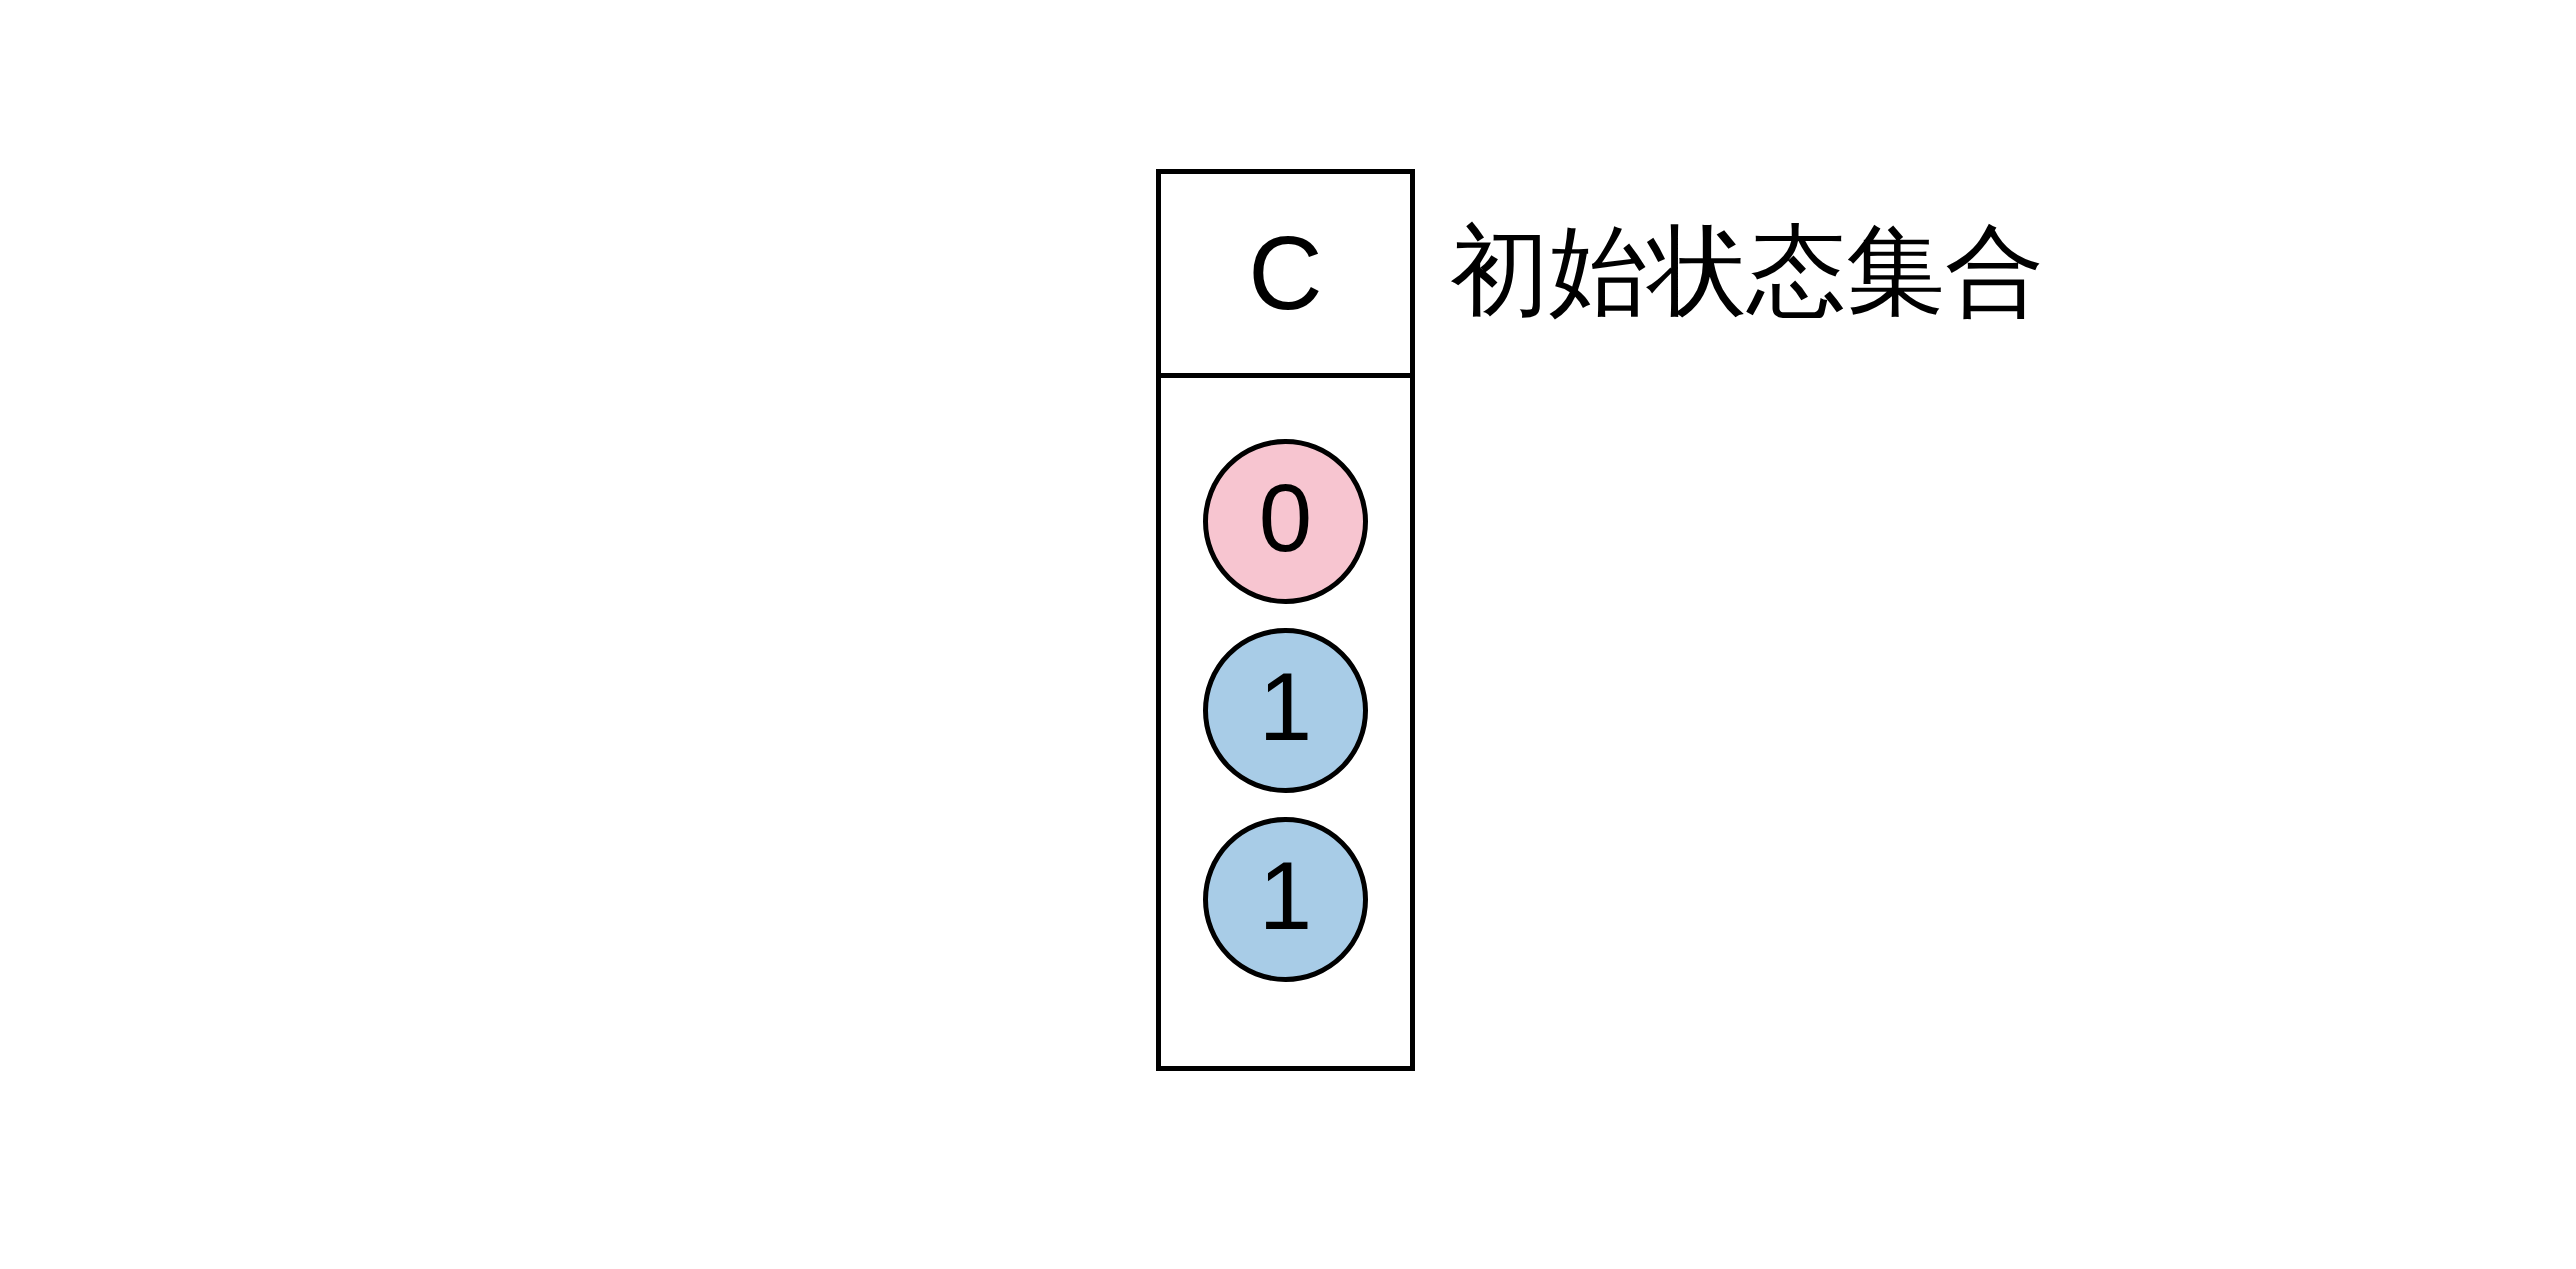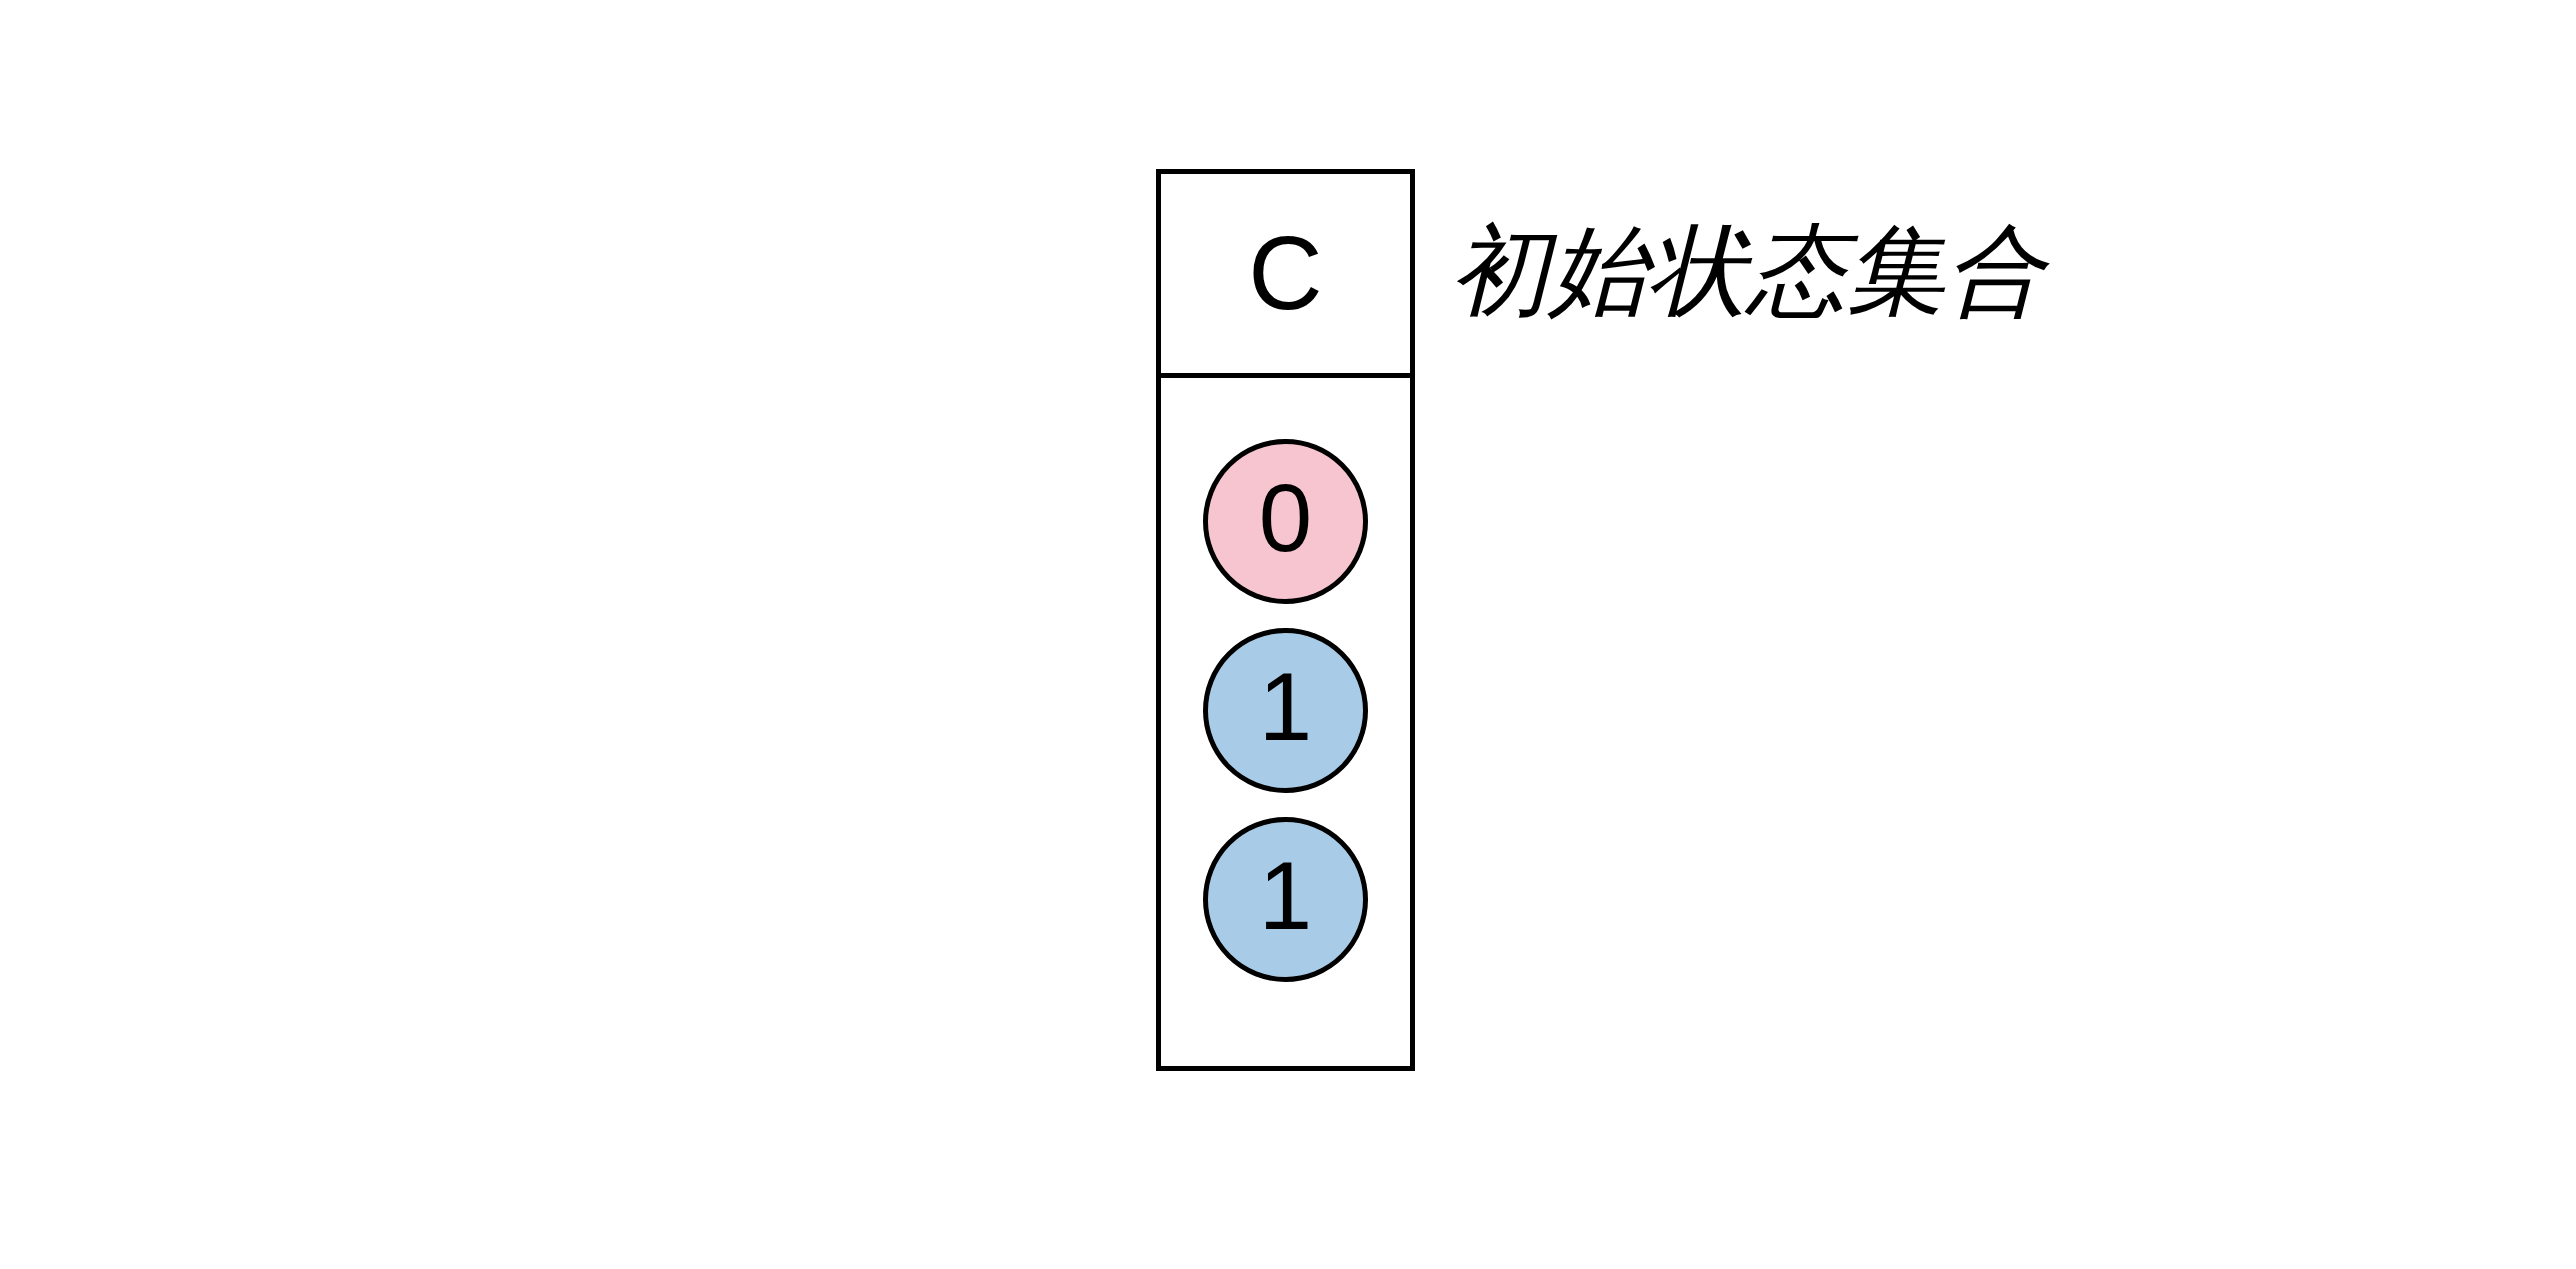--- a/index.html
+++ b/index.html
@@ -92,21 +92,20 @@
   
   .annotation {
     position: absolute;
     left: 1450px;
     top: 213px;
     font-size: 99px;
     line-height: 1.18;
     color: #000000;
     white-space: nowrap;
     font-weight: 400;
-    font-style: italic;
   }
 </style>
 </head>
 <body>
 
 <div id="canvas">
 
   <div class="set-box">
 
     <div class="set-header">

